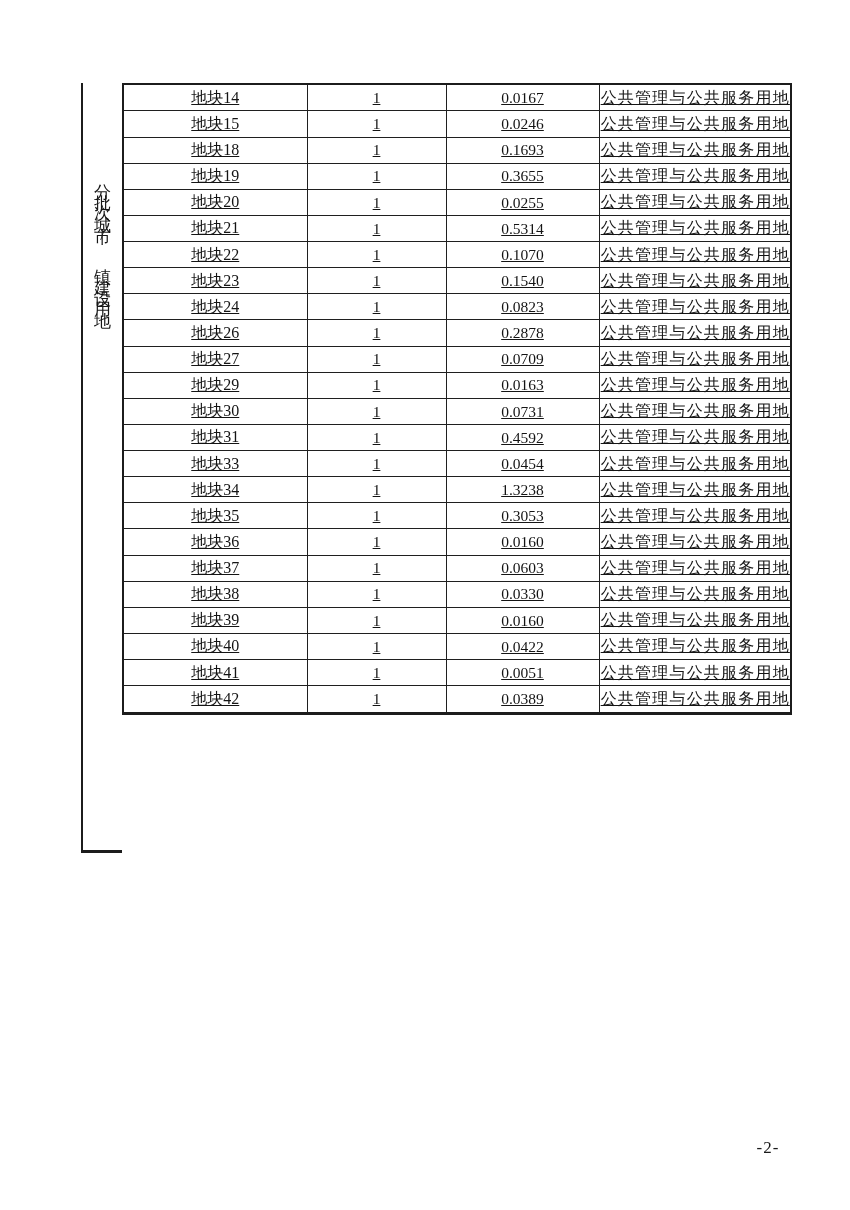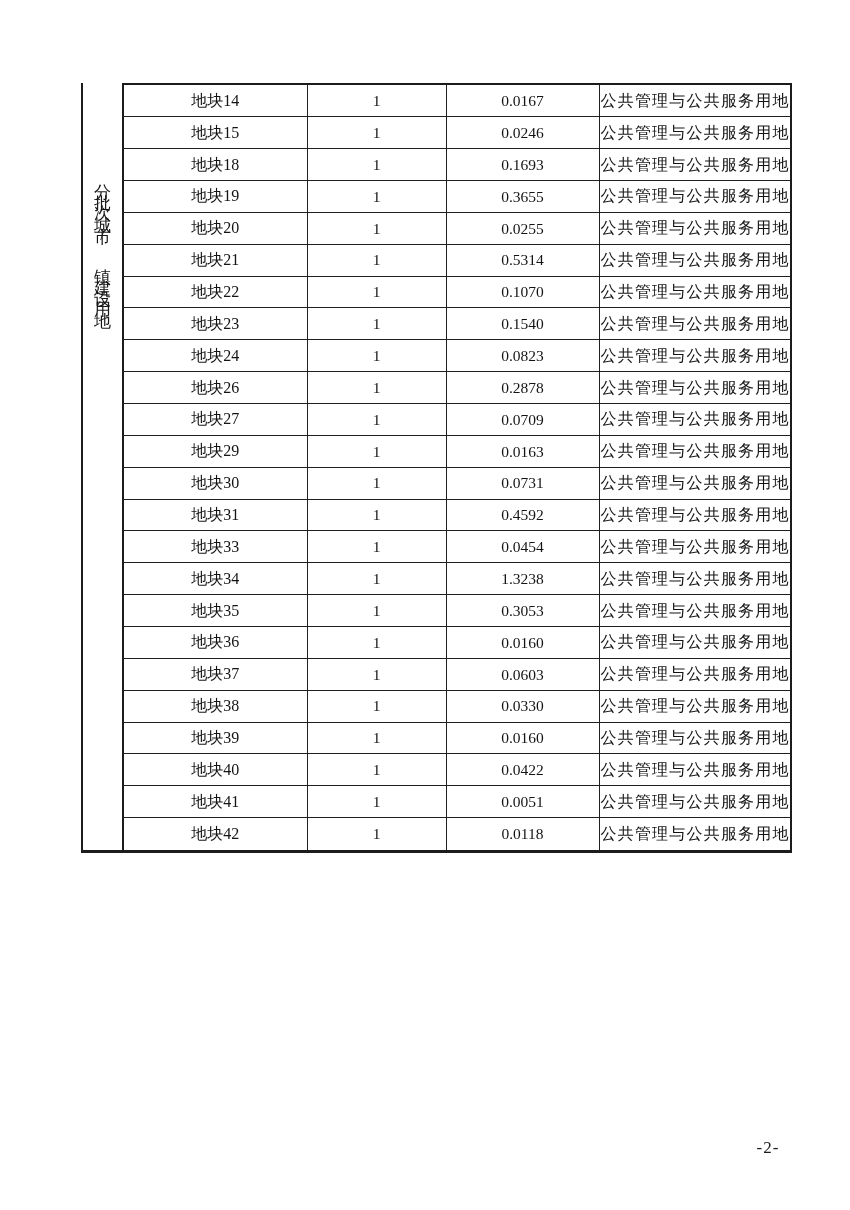--- a/index.html
+++ b/index.html
@@ -38,25 +38,26 @@
     font-size: 17px;
     letter-spacing: 11px;
     color: #161616;
   }
   
   .land-table {
     position: absolute;
     left: 122px;
     top: 83px;
     width: 668px;
-    height: 770px;
+    height: 632px;
     border-collapse: collapse;
     table-layout: fixed;
     border: 2px solid #1c1c1c;
     border-bottom-width: 3px;
+    text-decoration: underline;
   }
   .land-table td {
     border: 1.5px solid #1f1f1f;
     padding: 0;
     text-align: center;
     vertical-align: middle;
     font-size: 15.5px;
     line-height: 1;
     overflow: hidden;
     white-space: nowrap;
@@ -64,21 +65,21 @@
   }
   .land-table td.c-name {
     font-size: 16px;
   }
   .land-table td.c-count,
   .land-table td.c-area {
     font-family: "Liberation Serif", "DejaVu Serif", serif;
     font-size: 15.5px;
   }
   .land-table td.c-landuse {
-    text-align: left;
+    text-align: center;
     padding-left: 1px;
     font-size: 16px;
     letter-spacing: 1.2px;
   }
   .page-number {
     position: absolute;
     left: 744px;
     top: 1138px;
     width: 48px;
     text-align: center;
@@ -238,21 +239,21 @@
         </tr>
         <tr>
           <td class="c-name">地块41</td>
           <td class="c-count">1</td>
           <td class="c-area">0.0051</td>
           <td class="c-landuse">公共管理与公共服务用地</td>
         </tr>
         <tr>
           <td class="c-name">地块42</td>
           <td class="c-count">1</td>
-          <td class="c-area">0.0118</td>
+          <td class="c-area">0.0389</td>
           <td class="c-landuse">公共管理与公共服务用地</td>
         </tr>
       </tbody>
   </table>
 
   <div class="page-number">-2-</div>
 
 </div>
 
 </body></html>

